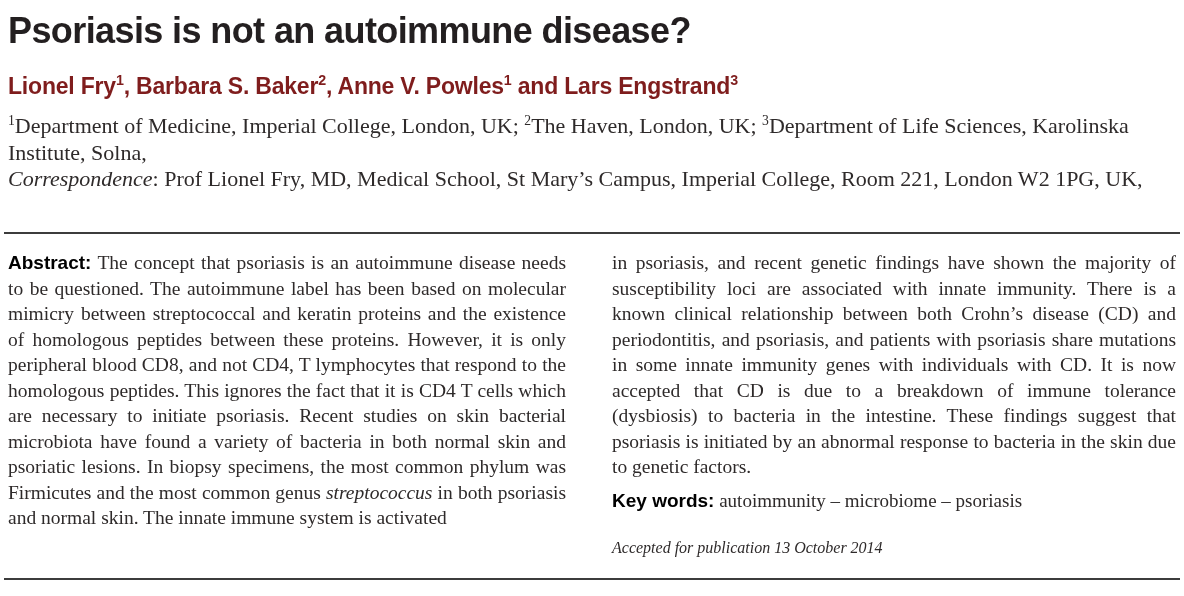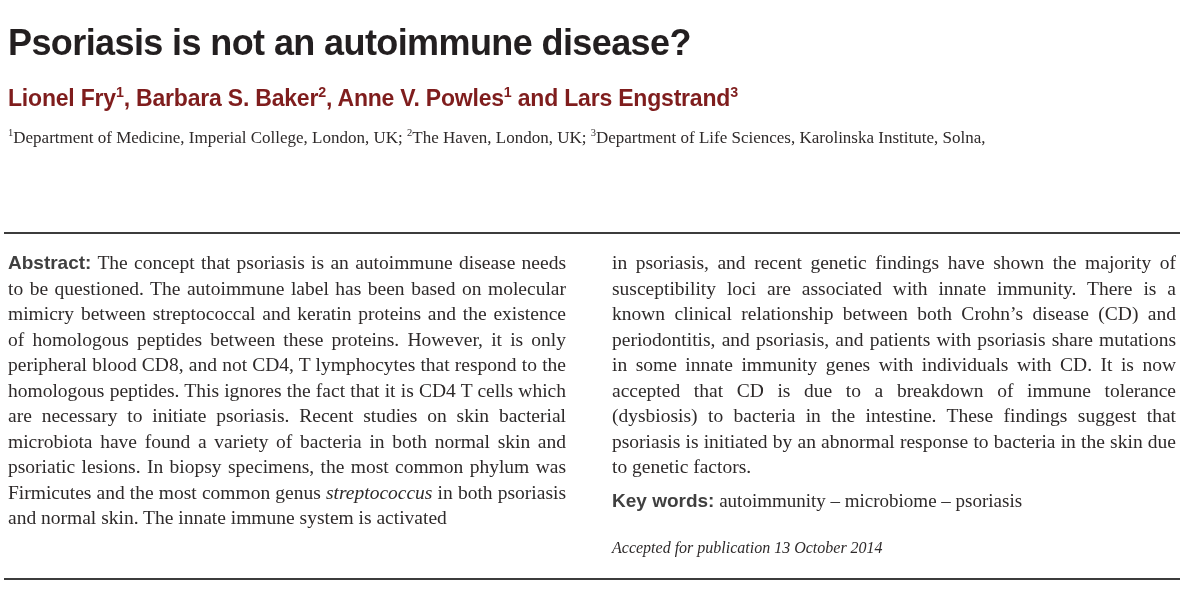--- a/index.html
+++ b/index.html
@@ -14,21 +14,21 @@
     font-family: "Liberation Serif", "DejaVu Serif", serif;
     color: #2e2a2a;
   }
   .page {
     position: relative;
     width: 1184px;
     height: 596px;
     background: #ffffff;
   }
   .content {
-    padding: 12px 8px;
+    padding: 0 8px;
   }
   .title {
     font-family: "Liberation Sans", "DejaVu Sans", sans-serif;
     font-weight: bold;
     font-size: 36px;
     letter-spacing: -0.6px;
     color: #231f20;
     margin: 0;
     padding-top: 10px;
     line-height: 1.15;
@@ -41,21 +41,21 @@
     color: #7f1d1d;
     margin-top: 21px;
     line-height: 28px;
   }
   .authors sup {
     font-size: 0.62em;
     line-height: 0;
   }
   .meta-block {
     margin-top: 13px;
-    font-size: 17px;
+    font-size: 22px;
     line-height: 26.5px;
     color: #2e2a2a;
   }
   .meta-block sup {
     font-size: 0.62em;
     line-height: 0;
   }
   .ital {
     font-style: italic;
   }
@@ -82,21 +82,21 @@
     font-size: 19.5px;
     line-height: 25.5px;
     text-align: justify;
     color: #2e2a2a;
     margin: 0;
   }
   .sans-label {
     font-family: "Liberation Sans", "DejaVu Sans", sans-serif;
     font-weight: bold;
     font-size: 19px;
-    color: #404040;
+    color: #000000;
   }
   .keywords {
     margin-top: 8px;
     font-size: 19px;
     line-height: 25px;
   }
   .accepted {
     margin-top: 22px;
     font-style: italic;
     font-size: 16px;
@@ -109,20 +109,21 @@
 
 <div class="page">
   <div class="content">
 
     <h1 class="title">Psoriasis is not an autoimmune disease?</h1>
 
     <div class="authors"><span><span>Lionel Fry</span><sup>1</sup><span>, </span></span><span><span>Barbara S. Baker</span><sup>2</sup><span>, </span></span><span><span>Anne V. Powles</span><sup>1</sup><span> and </span></span><span><span>Lars Engstrand</span><sup>3</sup></span></div>
 
     <div class="meta-block">
       <div><sup>1</sup><span>Department of Medicine, Imperial College, London, UK; </span><sup>2</sup><span>The Haven, London, UK; </span><sup>3</sup><span>Department of Life Sciences, Karolinska Institute, Solna,</span></div>
+      <div><span class="ital">Correspondence</span><span>: Prof Lionel Fry, MD, Medical School, St Mary’s Campus, Imperial College, Room 221, London W2 1PG, UK,</span></div>
     </div>
   </div>
 
   <div class="rule rule-top"></div>
 
   <div class="columns">
     <div class="col-left">
       <p class="abstract-text"><span class="sans-label">Abstract:</span> <span>The concept that psoriasis is an autoimmune disease needs to be questioned. The autoimmune label has been based on molecular mimicry between streptococcal and keratin proteins and the existence of homologous peptides between these proteins. However, it is only peripheral blood CD8, and not CD4, T lymphocytes that respond to the homologous peptides. This ignores the fact that it is CD4 T cells which are necessary to initiate psoriasis. Recent studies on skin bacterial microbiota have found a variety of bacteria in both normal skin and psoriatic lesions. In biopsy specimens, the most common phylum was Firmicutes and the most common genus </span><span class="ital">streptococcus</span><span> in both psoriasis and normal skin. The innate immune system is activated</span></p>
     </div>
     <div class="col-right">

